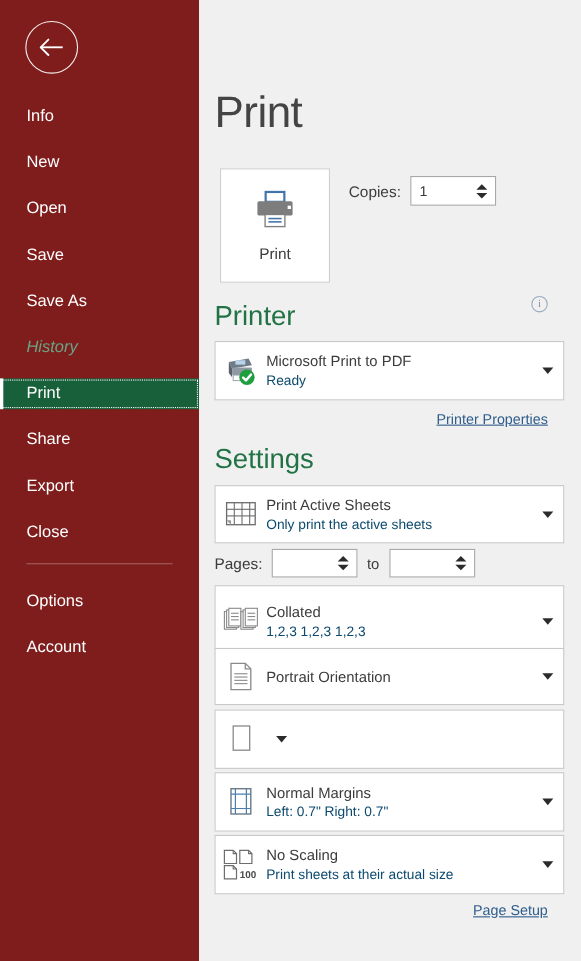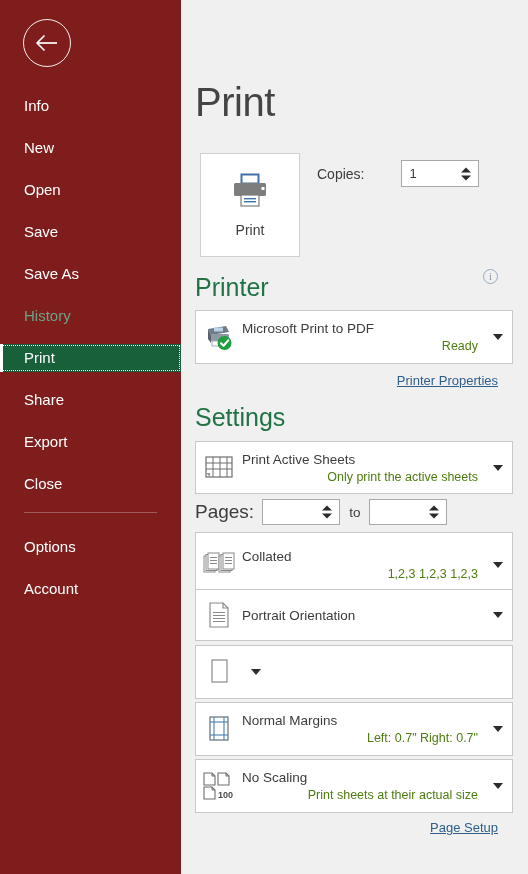--- a/index.html
+++ b/index.html
@@ -48,20 +48,21 @@
     font-size: 15px;
     color: #ffffff;
     margin-bottom: 14px;
     cursor: pointer;
     white-space: nowrap;
     box-sizing: border-box;
   }
   .nav-item.dim {
     color: #6aa384;
     cursor: default;
+    font-style: italic;
   }
   .nav-item.active {
     background: #17603a;
     outline: 1px dotted #ffffff;
     outline-offset: -2px;
     border-left: 3px solid #ffffff;
     padding-left: 21px;
     font-weight: 400;
   }
   .nav-divider {
@@ -97,21 +98,21 @@
     align-items: center; justify-content: center;
     cursor: pointer;
   }
   .print-btn .lbl {
     font-size: 14px; color: #3c3c3c;
     margin-top: 12px;
   }
   .copies-row {
     position: absolute;
     left: 136px; top: 160px;
-    display: flex; align-items: center; gap: 28px;
+    display: flex; align-items: center;
   }
   .copies-label {
     font-size: 14px; color: #3c3c3c;
     margin-right: 9px;
   }
   .spin {
     width: 78px; height: 27px;
     background: #ffffff;
     border: 1px solid #a8a8a8;
     box-sizing: border-box;
@@ -182,24 +183,23 @@
   .combo .txt {
     flex: 1 1 auto;
     min-width: 0;
     padding-right: 6px;
   }
   .combo .t1 {
     font-size: 13.5px; color: #3c3c3c;
     white-space: nowrap;
   }
   .combo .t2 {
-    font-size: 12.5px; color: #4d7c0f;
+    font-size: 12.5px; color: #0c4a6e;
     margin-top: 3px;
     white-space: nowrap;
-    text-align: right;
   }
   .combo .dd {
     flex: 0 0 28px;
     display: flex; align-items: center; justify-content: center;
   }
   .dd-caret {
     width: 0; height: 0;
     border-left: 5px solid transparent;
     border-right: 5px solid transparent;
     border-top: 6px solid #2b2b2b;
@@ -215,21 +215,21 @@
   }
   #printer-props { top: 373px; }
   #page-setup { top: 820px; margin-left: 28px; }
 
   
   .pages-row {
     position: absolute;
     left: 14px; top: 499px;
     display: flex; align-items: center;
   }
-  .pages-row .plabel { font-size: 19px; color: #3c3c3c; margin-right: 8px; }
+  .pages-row .plabel { font-size: 14px; color: #3c3c3c; margin-right: 8px; }
   .pages-row .tolabel { font-size: 13.5px; color: #3c3c3c; margin: 0 9px; }
   .pg-spin { width: 78px; height: 26px; }
 
   svg { overflow: visible; }
 </style>
 </head>
 <body>
 
 <div id="app">
 

